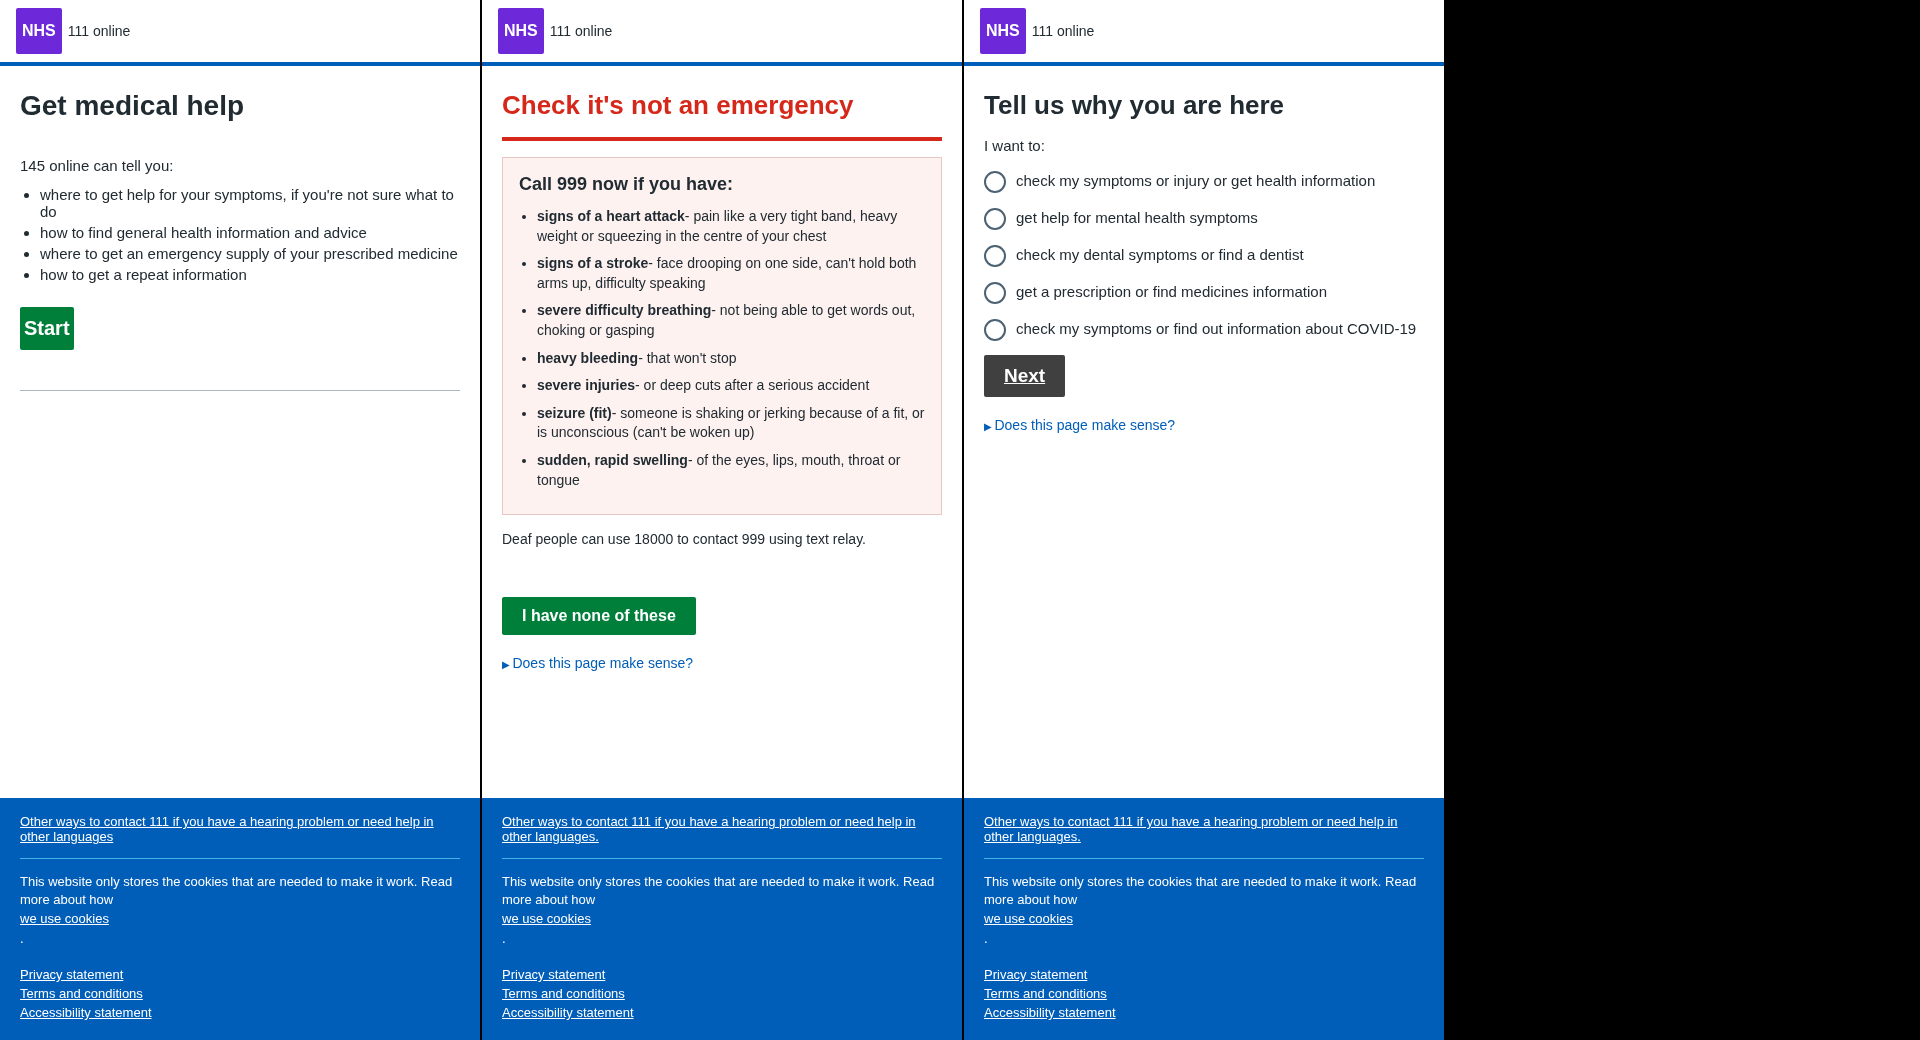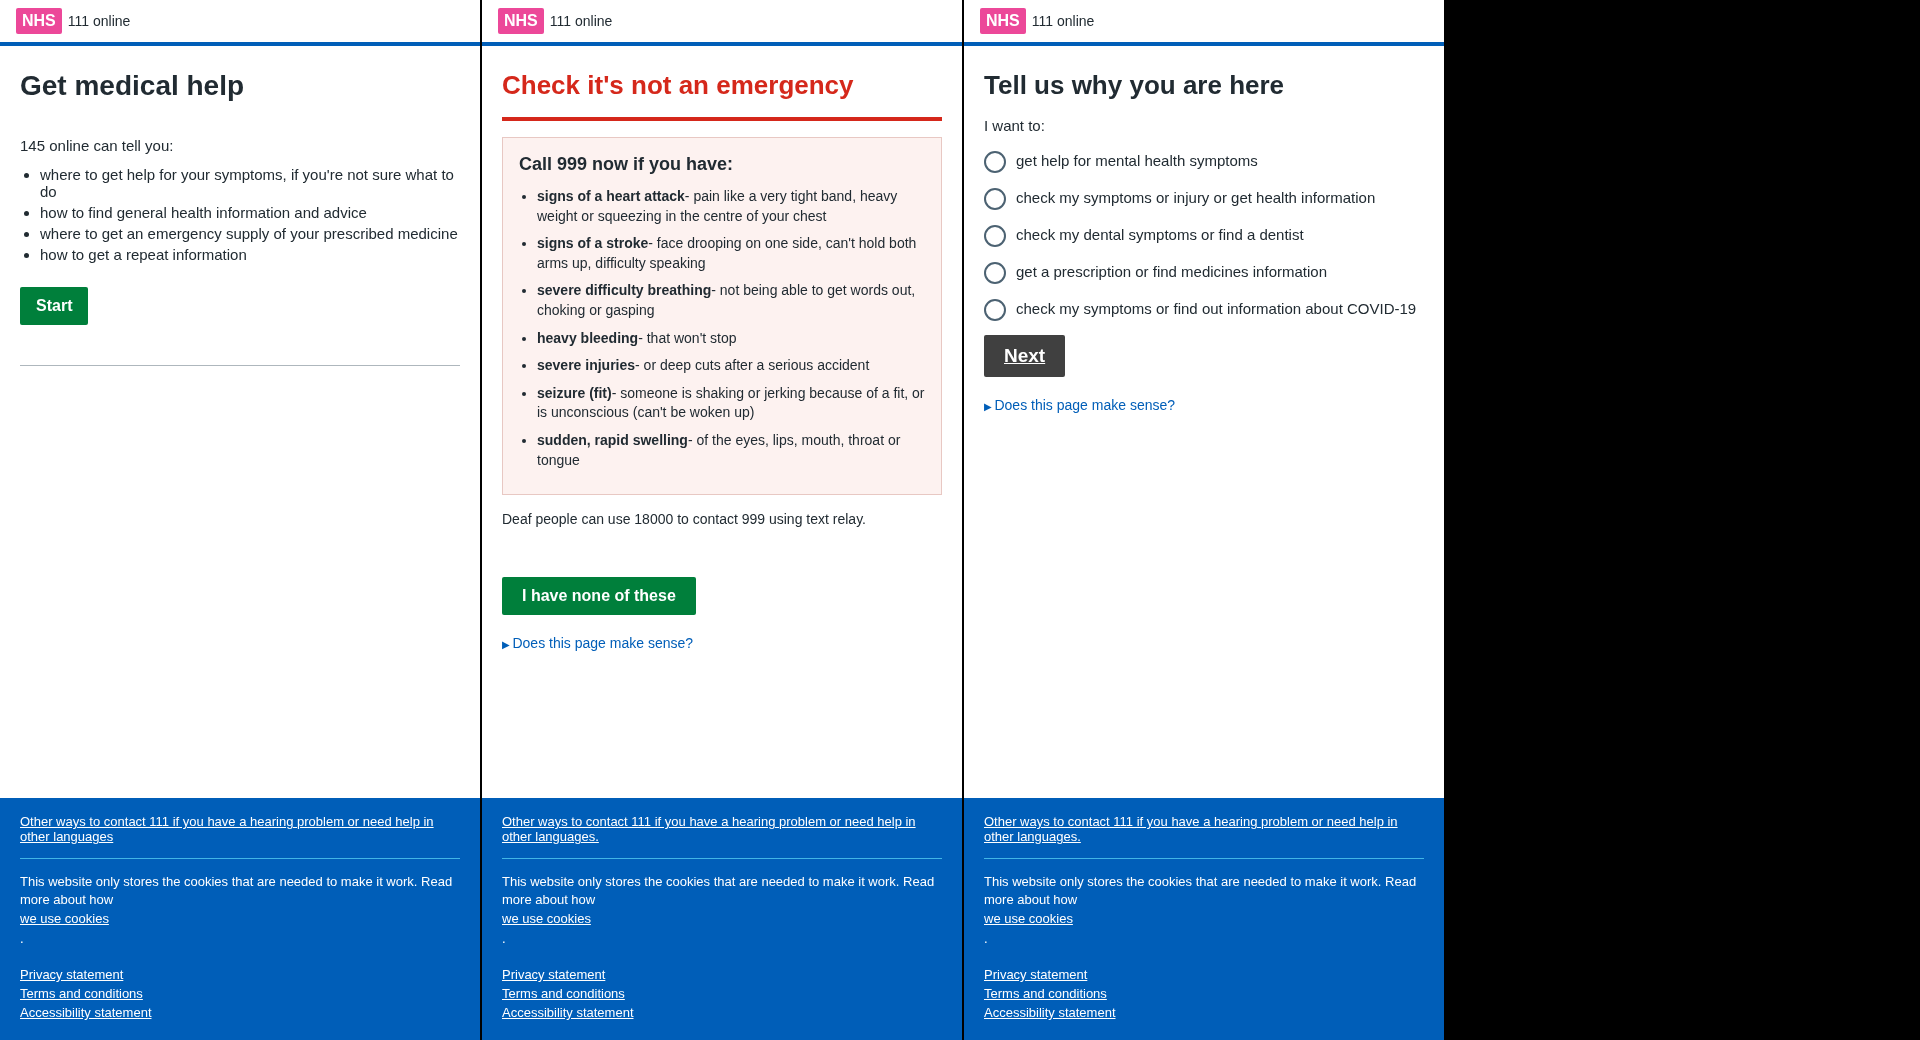--- a/index.html
+++ b/index.html
@@ -22,25 +22,25 @@
 
     
     .header {
       border-bottom: 4px solid #005eb8;
       padding: 8px 16px;
       display: flex;
       align-items: center;
       gap: 6px;
     }
     .nhs-logo {
-      background: #ec4899;
+      background: #6d28d9;
       color: #fff;
       font-weight: bold;
       font-size: 16px;
-      padding: 4px 6px;
+      padding: 14px 6px;
       border-radius: 2px;
     }
     .header-title {
       font-size: 14px;
       color: #212b32;
       font-weight: normal;
     }
 
     
     .main-content {
@@ -67,22 +67,22 @@
     }
     .page1-list li {
       font-size: 15px;
       color: #212b32;
       margin-bottom: 4px;
     }
     .start-btn {
       background: #007f3b;
       color: #fff;
       border: none;
-      padding: 10px 16px;
-      font-size: 16px;
+      padding: 10px 4px;
+      font-size: 20px;
       font-weight: bold;
       cursor: pointer;
       border-radius: 2px;
       margin-bottom: 24px;
     }
     .divider {
       border: none;
       border-top: 1px solid #aeb7bd;
       margin: 16px 0;
     }
@@ -317,25 +317,25 @@
   <div class="header">
     <span class="nhs-logo">NHS</span>
     <span class="header-title">111 online</span>
   </div>
   <div class="main-content">
     <h1 class="page3-title">Tell us why you are here</h1>
     <p class="page3-intro">I want to:</p>
 
     <div class="radio-option">
       <div class="radio-circle"></div>
+      <span class="radio-label">check my symptoms or injury or get health information</span>
+    </div>
+    <div class="radio-option">
+      <div class="radio-circle"></div>
       <span class="radio-label">get help for mental health symptoms</span>
-    </div>
-    <div class="radio-option">
-      <div class="radio-circle"></div>
-      <span class="radio-label">check my symptoms or injury or get health information</span>
     </div>
     <div class="radio-option">
       <div class="radio-circle"></div>
       <span class="radio-label">check my dental symptoms or find a dentist</span>
     </div>
     <div class="radio-option">
       <div class="radio-circle"></div>
       <span class="radio-label">get a prescription or find medicines information</span>
     </div>
     <div class="radio-option">

